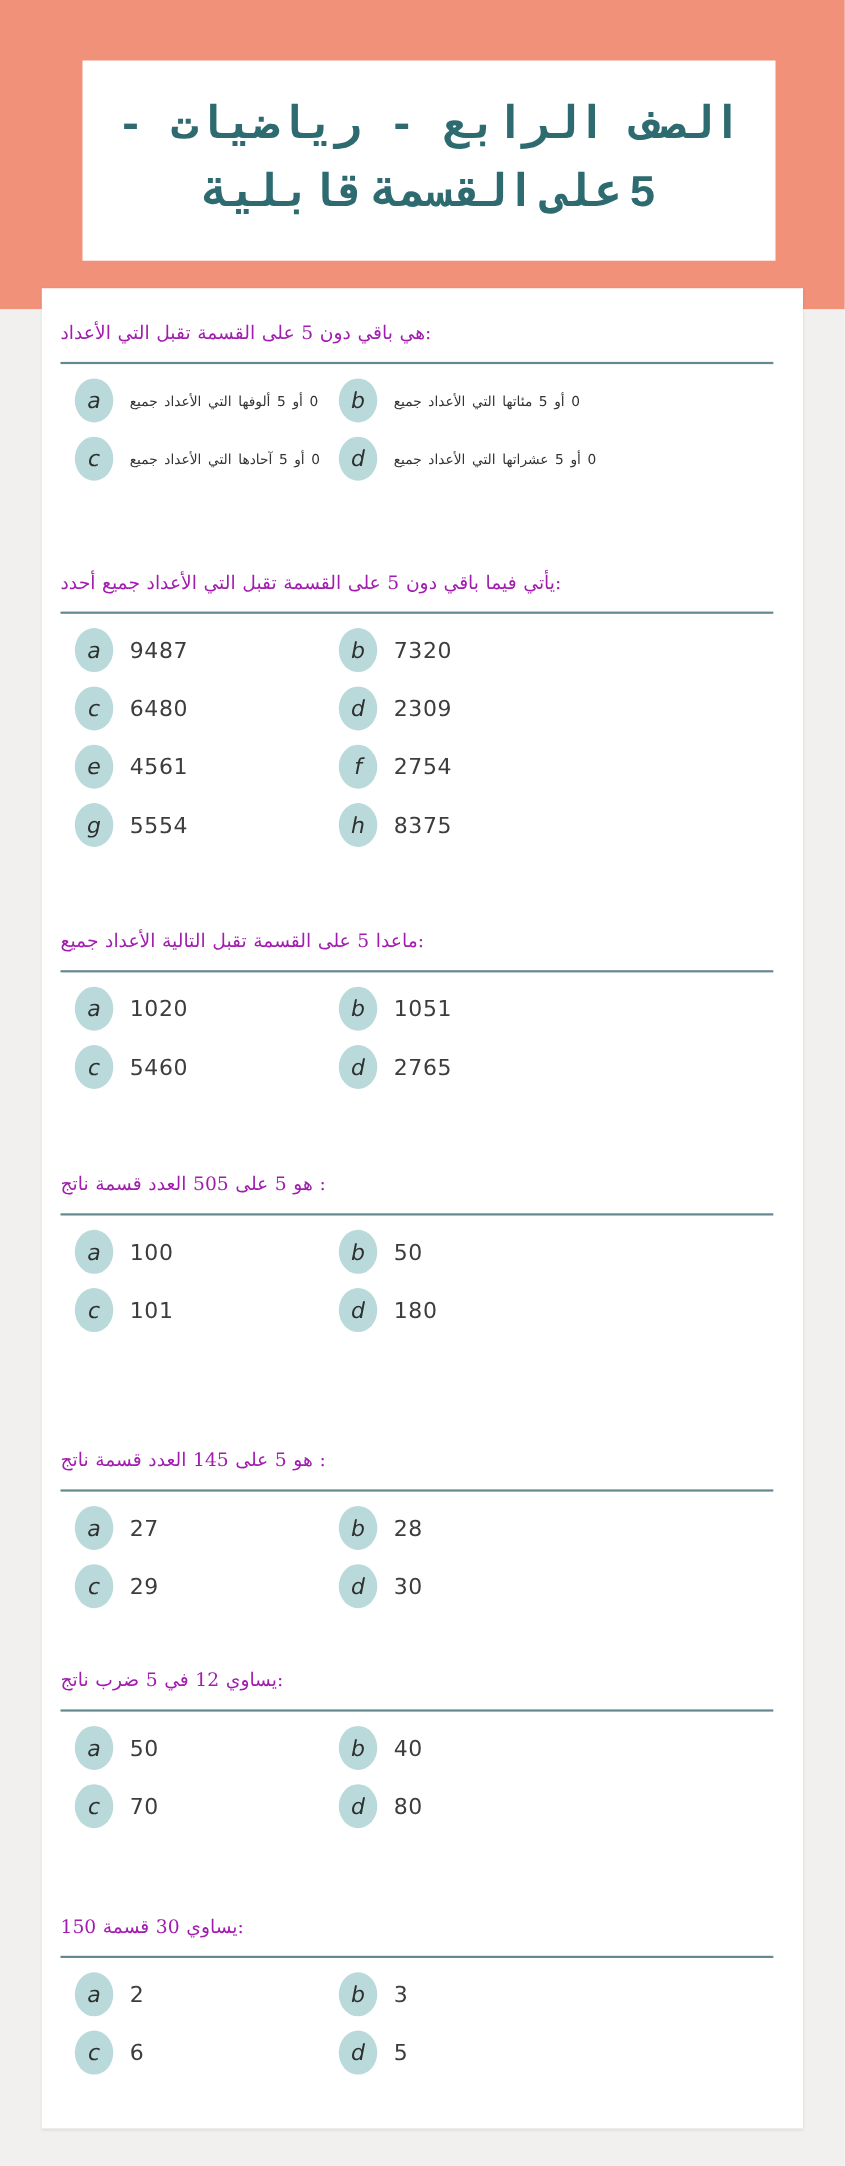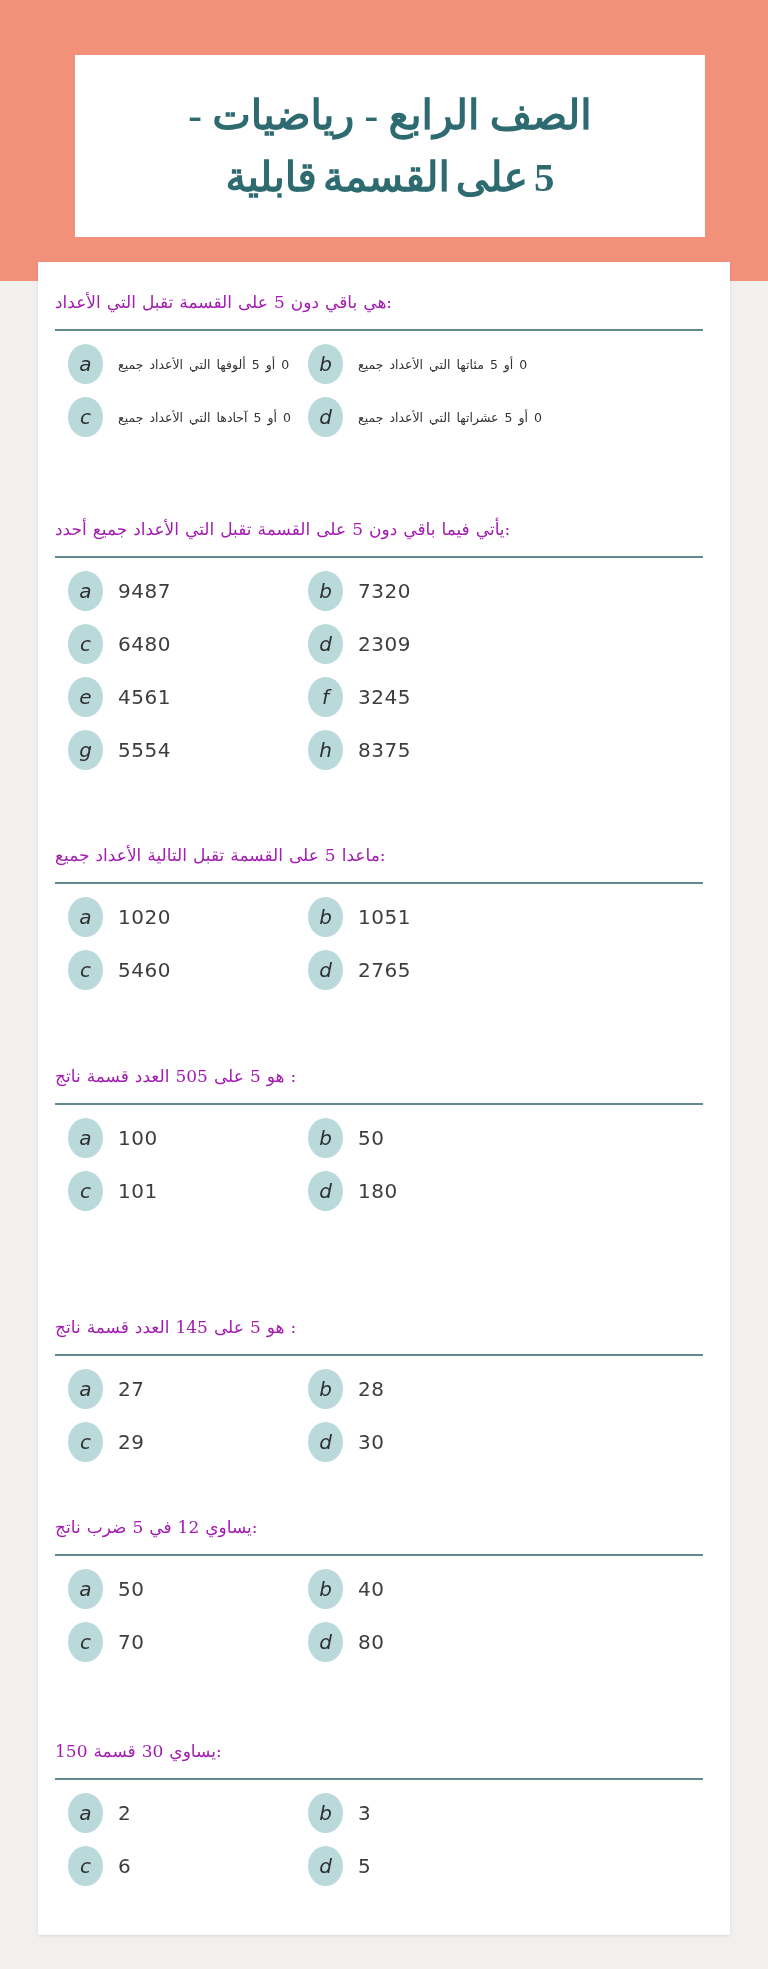--- a/index.html
+++ b/index.html
@@ -8,21 +8,21 @@
     background:#f1f0ee;
     font-family:"DejaVu Sans","Liberation Sans",sans-serif;
   }
   
   .hero{position:absolute;left:0;top:0;width:768px;height:281px;background:#f2917a;}
   .title-card{
     position:absolute;left:75px;top:55px;width:630px;height:182px;background:#ffffff;
     display:flex;flex-direction:column;justify-content:center;align-items:center;
   }
   .title-line{
-    font-family:Liberation Serif, serif;
+    font-family:Liberation Mono, monospace;
     font-size:41px;line-height:62px;font-weight:bold;color:#2e6b70;
     text-align:left;white-space:nowrap;
   }
   
   .card{
     position:absolute;left:38px;top:262px;width:692px;height:1673px;background:#ffffff;
     box-shadow:0 1px 3px rgba(0,0,0,.10);
   }
   .qsec{position:absolute;left:0;width:692px;}
   .qhead{
@@ -94,21 +94,21 @@
       <div class="opt" style="left: 270px; top: 105px;">
         <span class="badge">d</span>
         <span class="otext ar"><span class="tok">2309</span></span>
       </div>
       <div class="opt" style="left: 30px; top: 158px;">
         <span class="badge">e</span>
         <span class="otext ar"><span class="tok">4561</span></span>
       </div>
       <div class="opt" style="left: 270px; top: 158px;">
         <span class="badge">f</span>
-        <span class="otext ar"><span class="tok">3245</span></span>
+        <span class="otext ar"><span class="tok">2754</span></span>
       </div>
       <div class="opt" style="left: 30px; top: 211px;">
         <span class="badge">g</span>
         <span class="otext ar"><span class="tok">5554</span></span>
       </div>
       <div class="opt" style="left: 270px; top: 211px;">
         <span class="badge">h</span>
         <span class="otext ar"><span class="tok">8375</span></span>
       </div>
     </section>

